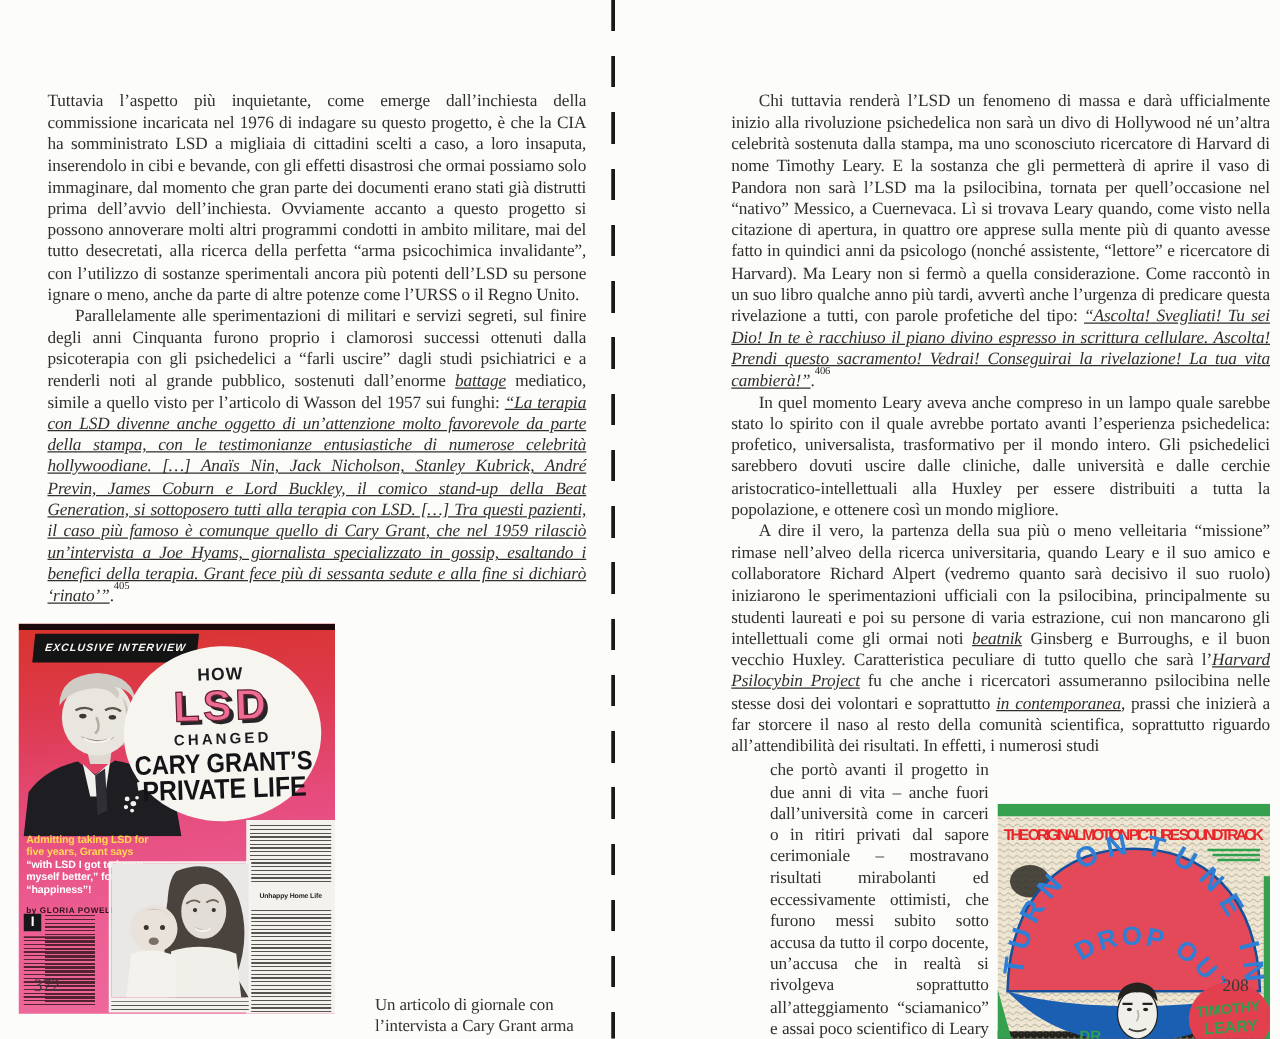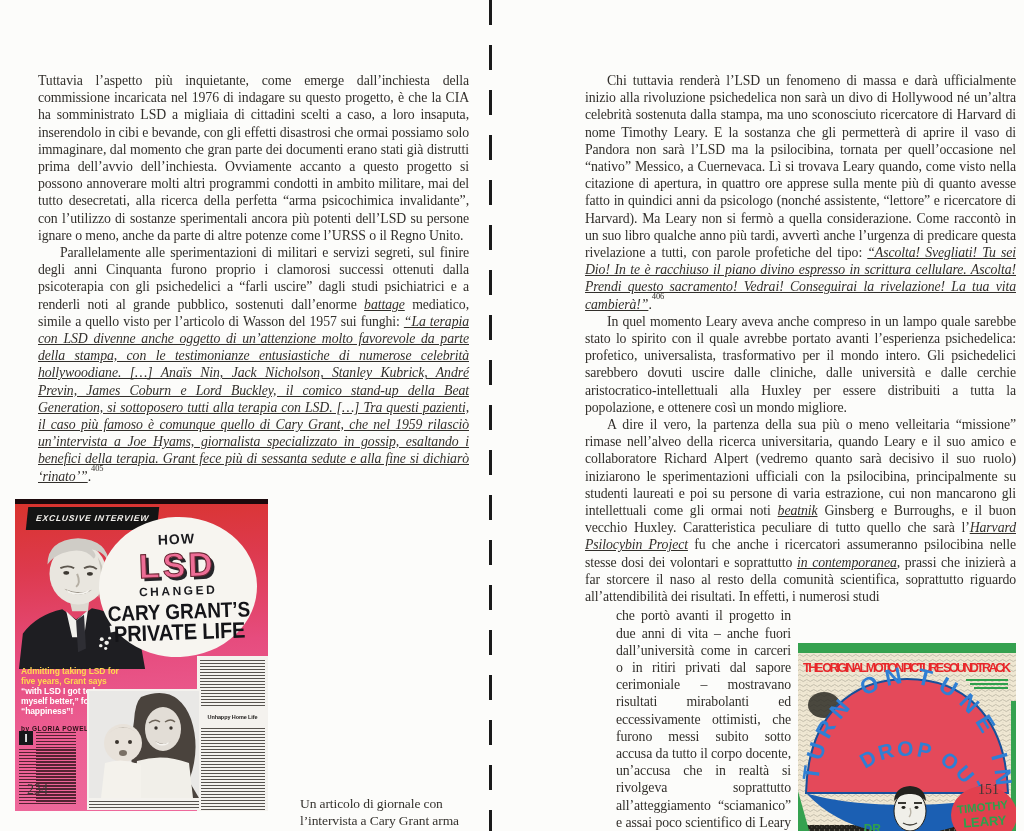--- a/index.html
+++ b/index.html
@@ -159,21 +159,21 @@
         <path d="M16 72 Q34 66 52 74 L52 107 L12 107 Z" fill="#f4f2ec"></path>
       </svg>
       <div class="mag-photo2cap">
         <div class="micro-dark" style="height:8px;"></div>
       </div>
     </div>
 
     <div class="caption caption-left">Un articolo di giornale con l’intervista a Cary Grant arma terapia con LSD.</div>
   </div>
 </div>
-<div class="folio folio-left">234</div>
+<div class="folio folio-left">372</div>
 
 <div class="textblock right">
   <p class="ind"><span>Chi tuttavia renderà l’LSD un fenomeno di massa e darà ufficialmente inizio alla rivoluzione psichedelica non sarà un divo di Hollywood né un’altra celebrità sostenuta dalla stampa, ma uno sconosciuto ricercatore di Harvard di nome Timothy Leary. E la sostanza che gli permetterà di aprire il vaso di Pandora non sarà l’LSD ma la psilocibina, tornata per quell’occasione nel “nativo” Messico, a Cuernevaca. Lì si trovava Leary quando, come visto nella citazione di apertura, in quattro ore apprese sulla mente più di quanto avesse fatto in quindici anni da psicologo (nonché assistente, “lettore” e ricercatore di Harvard). Ma Leary non si fermò a quella considerazione. Come raccontò in un suo libro qualche anno più tardi, avvertì anche l’urgenza di predicare questa rivelazione a tutti, con parole profetiche del tipo: </span><span class="it">“Ascolta! Svegliati! Tu sei Dio! In te è racchiuso il piano divino espresso in scrittura cellulare. Ascolta! Prendi questo sacramento! Vedrai! Conseguirai la rivelazione! La tua vita cambierà!”</span><span>.</span><sup>406</sup></p>
   <p class="ind"><span>In quel momento Leary aveva anche compreso in un lampo quale sarebbe stato lo spirito con il quale avrebbe portato avanti l’esperienza psichedelica: profetico, universalista, trasformativo per il mondo intero. Gli psichedelici sarebbero dovuti uscire dalle cliniche, dalle università e dalle cerchie aristocratico-intellettuali alla Huxley per essere distribuiti a tutta la popolazione, e ottenere così un mondo migliore.</span></p>
   <p class="ind"><span>A dire il vero, la partenza della sua più o meno velleitaria “missione” rimase nell’alveo della ricerca universitaria, quando Leary e il suo amico e collaboratore Richard Alpert (vedremo quanto sarà decisivo il suo ruolo) iniziarono le sperimentazioni ufficiali con la psilocibina, principalmente su studenti laureati e poi su persone di varia estrazione, cui non mancarono gli intellettuali come gli ormai noti </span><span class="it">beatnik</span><span> Ginsberg e Burroughs, e il buon vecchio Huxley. Caratteristica peculiare di tutto quello che sarà l’</span><span class="it">Harvard Psilocybin Project</span><span> fu che anche i ricercatori assumeranno psilocibina nelle stesse dosi dei volontari e soprattutto </span><span class="it">in contemporanea</span><span>, prassi che inizierà a far storcere il naso al resto della comunità scientifica, soprattutto riguardo all’attendibilità dei risultati. In effetti, i numerosi studi</span></p>
 
   <div class="poster-row">
     <p class="p3b"><span>che portò avanti il progetto in due anni di vita – anche fuori dall’università come in carceri o in ritiri privati dal sapore cerimoniale – mostravano risultati mirabolanti ed eccessivamente ottimisti, che furono messi subito sotto accusa da tutto il corpo docente, un’accusa che in realtà si rivolgeva soprattutto all’atteggiamento “sciamanico” e assai poco scientifico di Leary e Alpert.</span></p>
 
     <svg class="poster" viewBox="0 0 218 205">
@@ -228,13 +228,13 @@
         <ellipse cx="118.5" cy="164.5" rx="2" ry="1.4" fill="#23221e"></ellipse>
         <path d="M112 165 q2 6 -1 9" stroke="#b9b3a6" stroke-width="1.4" fill="none"></path>
         <path d="M105 180 q7 4 14 0" stroke="#44403a" stroke-width="1.4" fill="none"></path>
         <path d="M106 189 L112 196 L118 189" fill="#f0efe9"></path>
       </g>
     </svg>
   </div>
 
   <div class="caption caption-right">Timothy Leary in una locandina psichedelica.</div>
 </div>
-<div class="folio folio-right">151</div>
+<div class="folio folio-right">208</div>
 
 </body></html>

